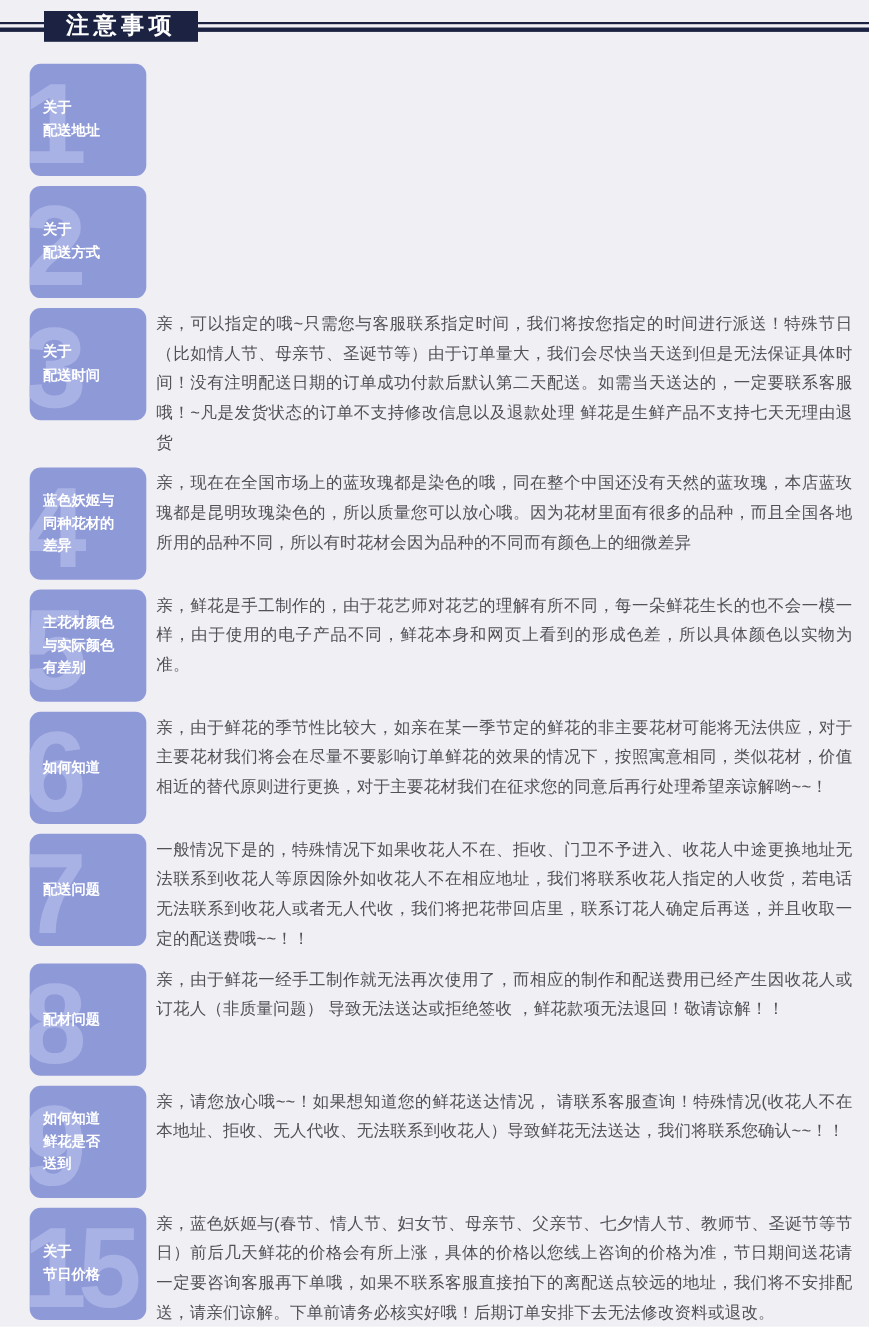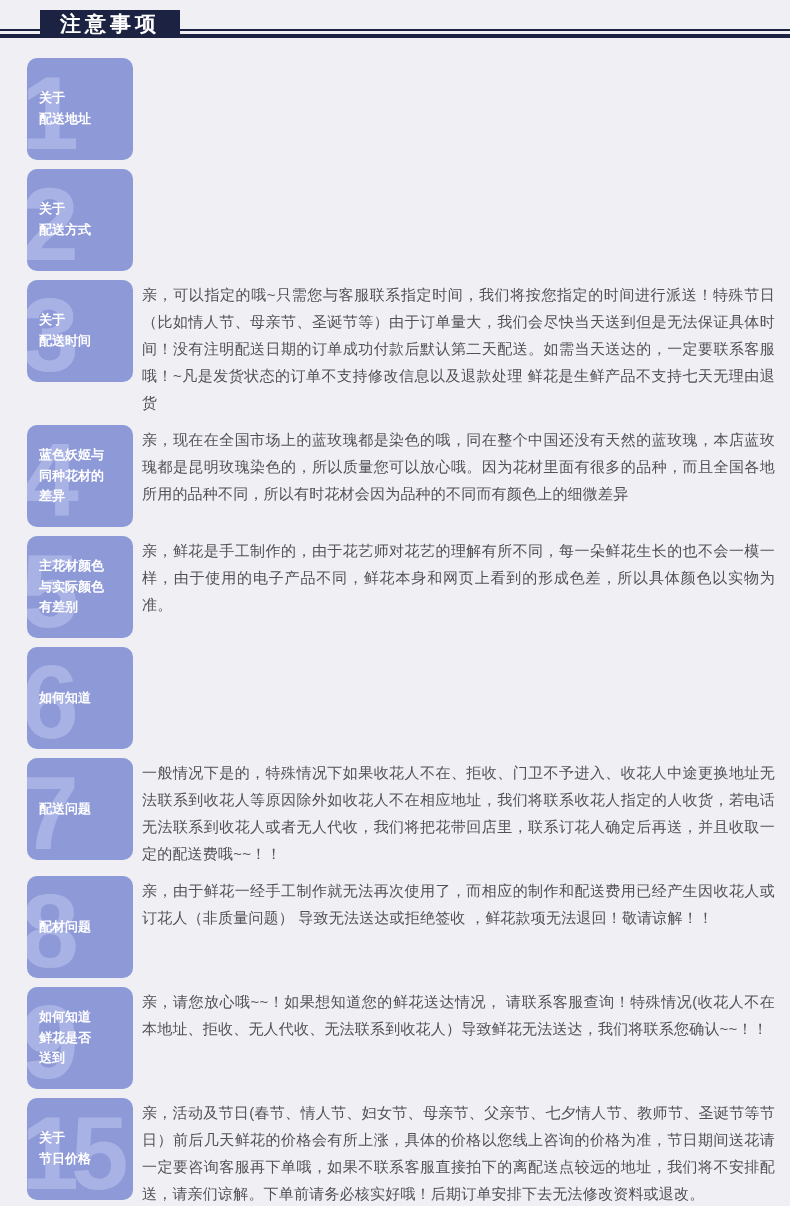--- a/index.html
+++ b/index.html
@@ -12,21 +12,21 @@
   *{margin:0;padding:0;box-sizing:border-box;}
   html,body{background:#fff;}
   body{
     width:790px;height:1206px;overflow:hidden;
     font-family:"Liberation Sans","DejaVu Sans",sans-serif;
     background:var(--bg);
   }
   .page{width:790px;height:1206px;display:flex;flex-direction:column;}
   
   .header{
-    display:flex;align-items:flex-end;
+    display:flex;align-items:center;
     margin-top:10px;height:28px;flex:0 0 auto;
   }
   .hline{display:flex;flex-direction:column;gap:3px;}
   .hline span{display:block;background:var(--navy);}
   .hline .thin{height:2px;}
   .hline .thick{height:4px;}
   .hline.left{width:40px;flex:0 0 40px;}
   .hline.right{flex:1;}
   .title-box{
     background:var(--navy);color:#fff;
@@ -127,20 +127,21 @@
 有差别</span>
       </div>
       <p class="body-text">亲，鲜花是手工制作的，由于花艺师对花艺的理解有所不同，每一朵鲜花生长的也不会一模一样，由于使用的电子产品不同，鲜花本身和网页上看到的形成色差，所以具体颜色以实物为准。</p>
     </div>
 
     <div class="section">
       <div class="label-box">
         <span class="wm">6</span>
         <span class="label">如何知道</span>
       </div>
+      <p class="body-text">亲，由于鲜花的季节性比较大，如亲在某一季节定的鲜花的非主要花材可能将无法供应，对于主要花材我们将会在尽量不要影响订单鲜花的效果的情况下，按照寓意相同，类似花材，价值相近的替代原则进行更换，对于主要花材我们在征求您的同意后再行处理希望亲谅解哟~~！</p>
     </div>
 
     <div class="section">
       <div class="label-box">
         <span class="wm">7</span>
         <span class="label">配送问题</span>
       </div>
       <p class="body-text">一般情况下是的，特殊情况下如果收花人不在、拒收、门卫不予进入、收花人中途更换地址无法联系到收花人等原因除外如收花人不在相应地址，我们将联系收花人指定的人收货，若电话无法联系到收花人或者无人代收，我们将把花带回店里，联系订花人确定后再送，并且收取一定的配送费哦~~！！</p>
     </div>
 
@@ -161,18 +162,18 @@
       </div>
       <p class="body-text">亲，请您放心哦~~！如果想知道您的鲜花送达情况， 请联系客服查询！特殊情况(收花人不在本地址、拒收、无人代收、无法联系到收花人）导致鲜花无法送达，我们将联系您确认~~！！</p>
     </div>
 
     <div class="section">
       <div class="label-box">
         <span class="wm">15</span>
         <span class="label">关于
 节日价格</span>
       </div>
-      <p class="body-text">亲，活动及节日(春节、情人节、妇女节、母亲节、父亲节、七夕情人节、教师节、圣诞节等节日）前后几天鲜花的价格会有所上涨，具体的价格以您线上咨询的价格为准，节日期间送花请一定要咨询客服再下单哦，如果不联系客服直接拍下的离配送点较远的地址，我们将不安排配送，请亲们谅解。下单前请务必核实好哦！后期订单安排下去无法修改资料或退改。</p>
+      <p class="body-text">亲，蓝色妖姬与(春节、情人节、妇女节、母亲节、父亲节、七夕情人节、教师节、圣诞节等节日）前后几天鲜花的价格会有所上涨，具体的价格以您线上咨询的价格为准，节日期间送花请一定要咨询客服再下单哦，如果不联系客服直接拍下的离配送点较远的地址，我们将不安排配送，请亲们谅解。下单前请务必核实好哦！后期订单安排下去无法修改资料或退改。</p>
     </div>
 
   </div>
 
 </div>
 
 </body></html>

